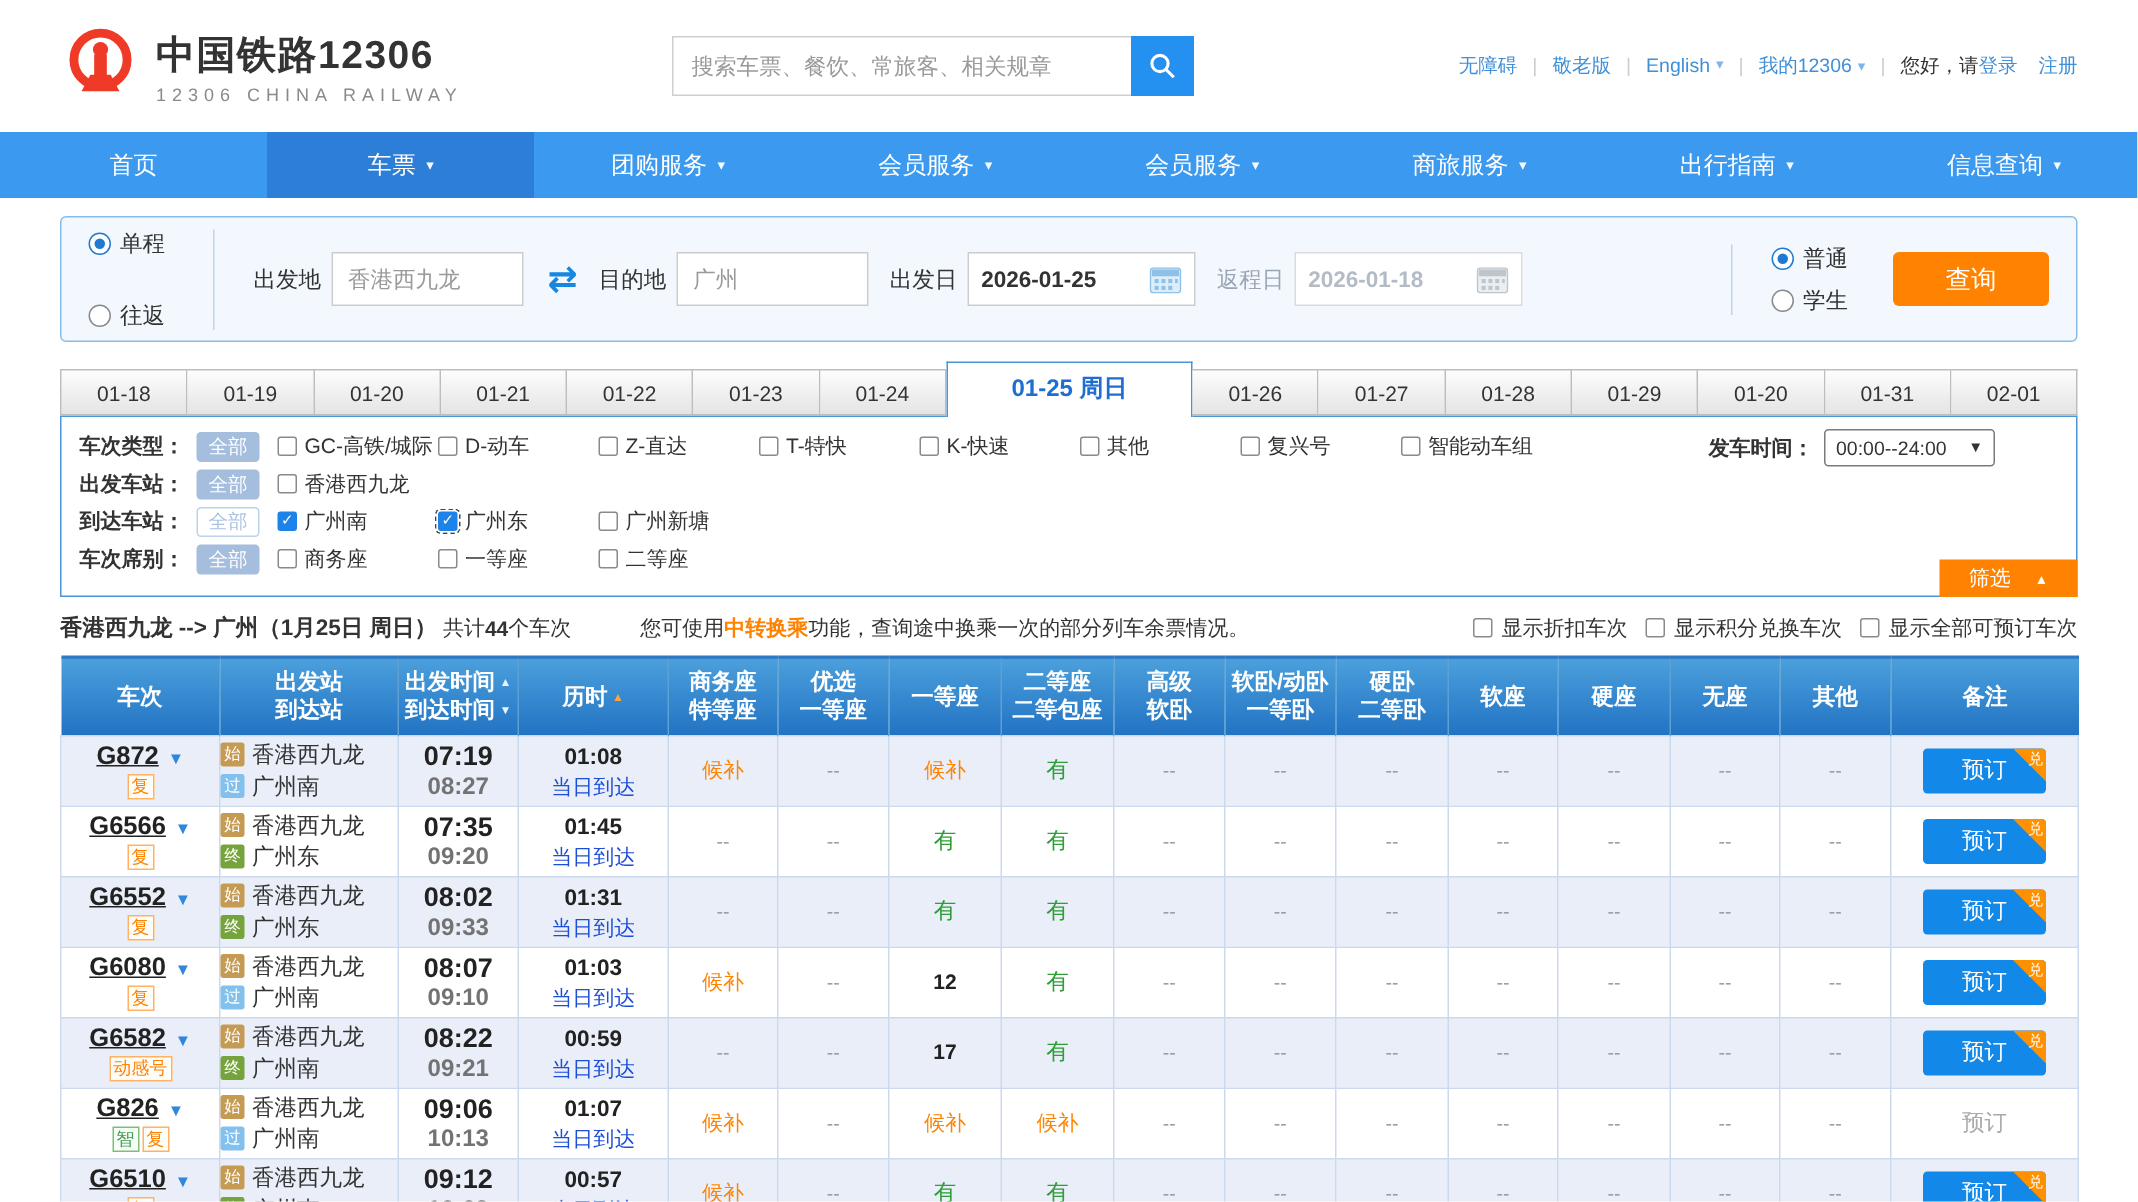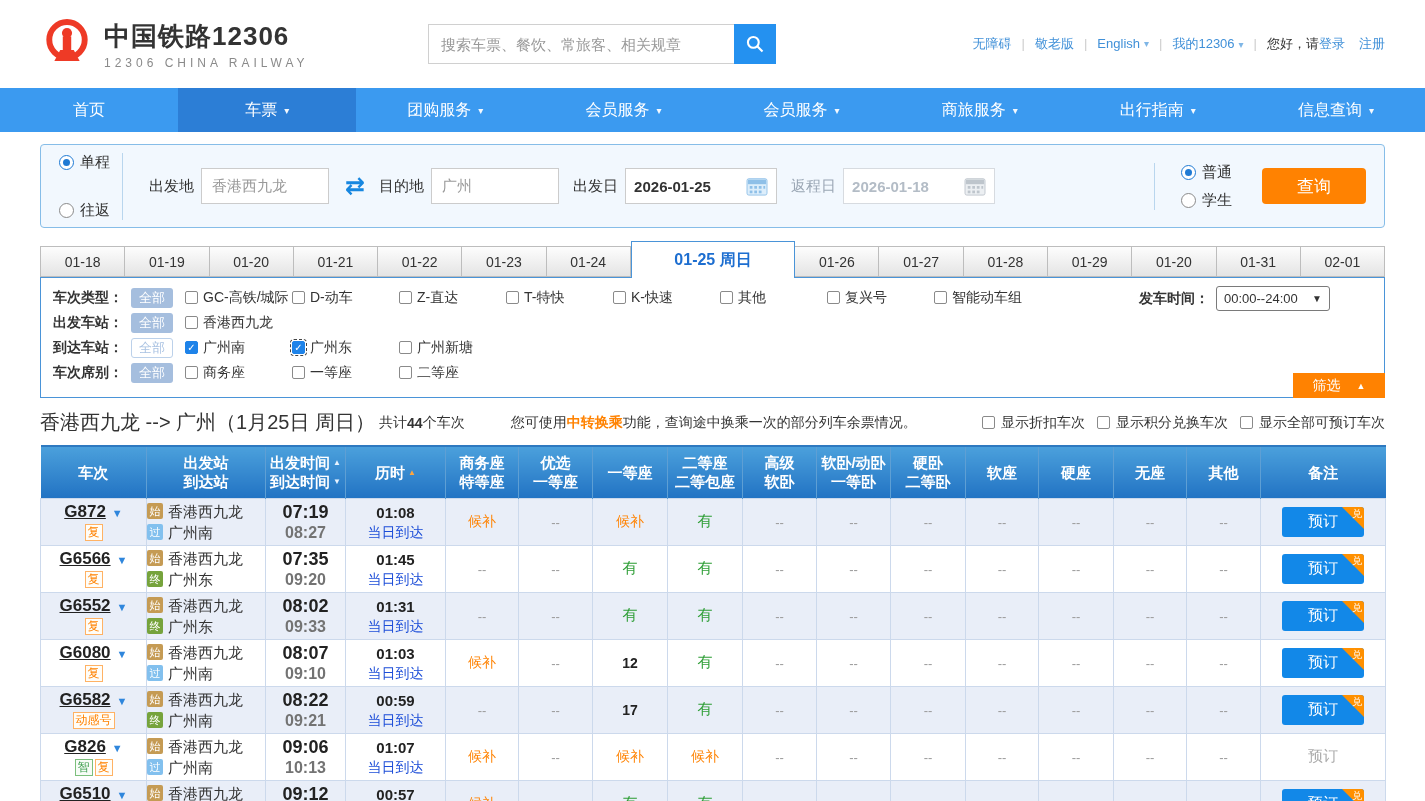--- a/index.html
+++ b/index.html
@@ -1,20 +1,20 @@
 <!DOCTYPE html>
 <html><head>
 <meta charset="utf-8">
 <style>
   * { margin:0; padding:0; box-sizing:border-box; }
   body { width:1425px; height:801px; overflow:hidden; background:#fff;
          font-family:"Liberation Sans","DejaVu Sans",sans-serif; }
 
   
-  .top-header { display:flex; align-items:center; height:88px; padding:0 40px; }
+  .top-header { display:flex; align-items:center; height:88px; padding:0 40px;gap:20px; }
   .logo { display:flex; align-items:center; gap:10px; width:388px; }
   .logo-text .t1 { font-size:26px; font-weight:bold; color:#333; letter-spacing:1px; }
   .logo-text .t2 { font-size:12px; color:#8a8a8a; letter-spacing:4px; margin-top:2px; }
   .search-box { display:flex; width:348px; }
   .search-input { flex:1; height:40px; border:1px solid #d0d0d0; border-right:none;
         padding:0 12px; font-size:15px; color:#333; outline:none; }
   .search-input::placeholder { color:#9a9a9a; }
   .search-btn { width:42px; height:40px; background:#2491f0; border:none; display:flex;
         align-items:center; justify-content:center; cursor:pointer; }
   .top-links { flex:1; display:flex; justify-content:flex-end; align-items:center;
@@ -30,21 +30,21 @@
   .main-nav { display:flex; height:44px; background:#3b9af0; }
   .nav-item { flex:1; display:flex; align-items:center; justify-content:center;
         color:#fff; font-size:16px; gap:7px; cursor:pointer; }
   .nav-item.active { background:#2c7ed6; }
   .nav-caret { font-size:10px; opacity:.95; }
 
   
   .query-panel { margin:12px 40px 0; border:1px solid #86bde8; background:#f2f8fe;
         border-radius:4px; height:84px; display:flex; align-items:center; padding:0 18px; }
   .trip-radios, .type-radios { display:flex; flex-direction:column; gap:9px; }
-  .trip-radios { padding-right:12px; border-right:1px solid #b9d6ee; margin-right:26px;gap:29px; }
+  .trip-radios { padding-right:32px; border-right:1px solid #b9d6ee; margin-right:26px;gap:29px; }
   .radio-row { display:flex; align-items:center; gap:6px; font-size:15px; color:#333; cursor:pointer; }
   .radio { width:15px; height:15px; border:1px solid #8a8a8a; border-radius:50%;
         background:#fff; position:relative; flex:none; }
   .radio.sel { border-color:#1f7ad4; }
   .radio.sel::after { content:''; position:absolute; inset:3px; background:#1f7ad4; border-radius:50%; }
   .field { display:flex; align-items:center; gap:7px; margin-right:14px; }
   .field-label { font-size:15px; color:#333; white-space:nowrap; }
   .field-label.dim { color:#9aa6b4; }
   .text-input { width:128px; height:36px; border:1px solid #ccc; background:#fff;
         display:flex; align-items:center; padding:0 10px; font-size:15px; color:#9a9a9a; }
@@ -86,21 +86,21 @@
         align-items:center; justify-content:space-between; padding:0 7px; font-size:13px; color:#333;
         background:#fff; cursor:pointer; }
   .select-caret { font-size:10px; color:#333; }
   .filter-collapse { position:absolute; right:-1px; bottom:-1px; width:92px; height:25px; background:#ff8201;
         color:#fff; font-size:14px; display:flex; align-items:center; justify-content:center; gap:16px;
         border:none; cursor:pointer; }
   .collapse-caret { font-size:9px; }
 
   
   .summary-bar { display:flex; align-items:center; margin:11px 40px 9px; font-size:14px; color:#333; }
-  .route-text { font-weight:normal; font-size:20px; }
+  .route-text { font-weight:bold; font-size:15px; }
   .count-num { font-weight:bold; }
   .transfer-tip { margin-left:46px; }
   .tip-highlight { color:#ff8201; font-weight:bold; }
   .summary-checkboxes { margin-left:auto; display:flex; gap:12px; align-items:center; }
   .sum-cb { display:flex; gap:6px; align-items:center; cursor:pointer; }
 
   
   .train-table { width:1345px; margin:0 40px; border-collapse:collapse; table-layout:fixed; }
   .train-table thead th { background:linear-gradient(#4ba0dc,#2273c3); color:#fff; font-size:15px;
         font-weight:bold; height:52px; border-right:1px solid #5e9fd4; border-top:2px solid #2e79c0;

